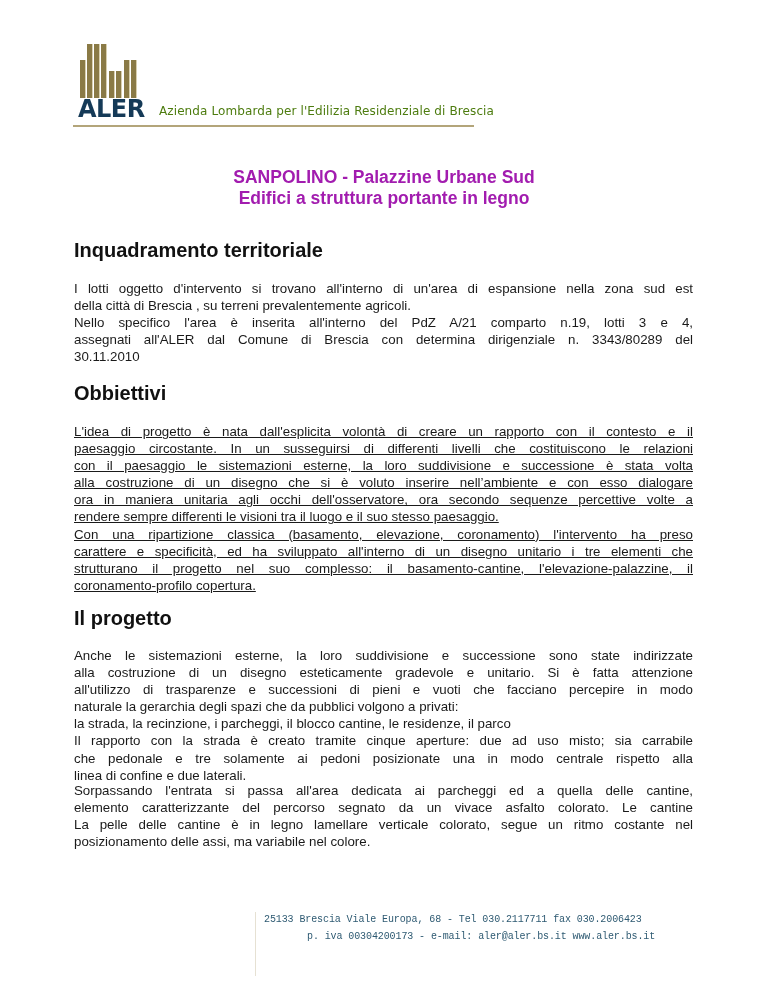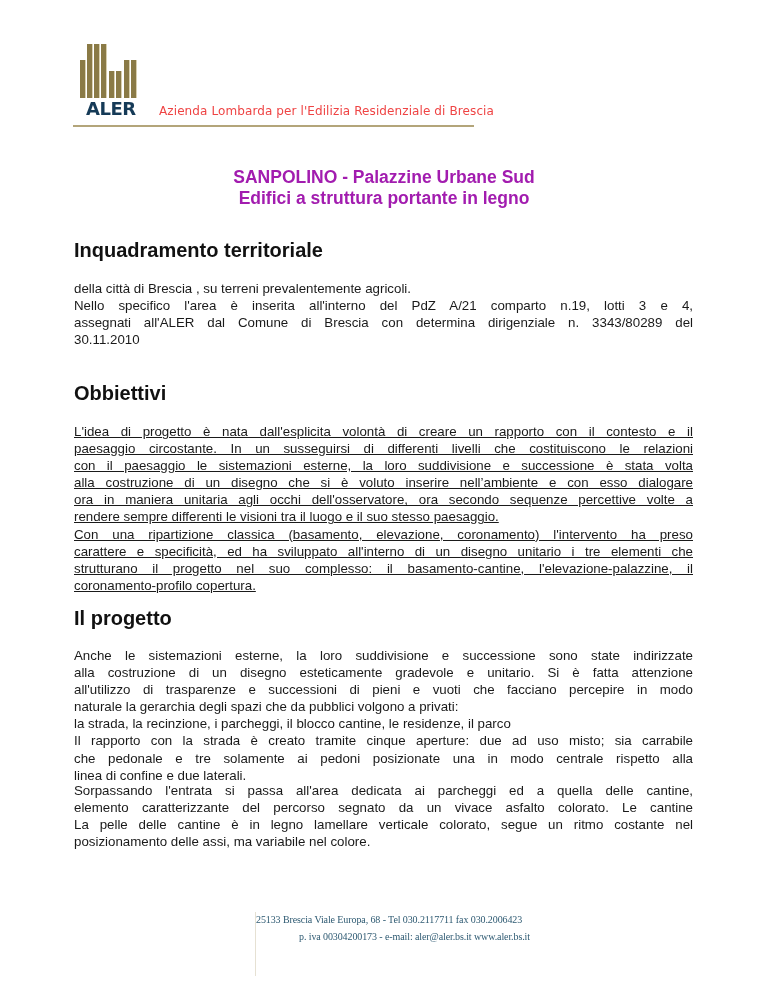--- a/index.html
+++ b/index.html
@@ -1,30 +1,30 @@
 <!DOCTYPE html>
 <html><head>
 <meta charset="utf-8">
 <style>
   html, body { margin: 0; padding: 0; background: #ffffff; }
   body { width: 768px; height: 994px; position: relative; overflow: hidden; font-family: "Liberation Sans", sans-serif; color: #1a1a1a; }
   .logo { position: absolute; left: 74px; top: 40px; width: 70px; height: 80px; }
   .logo .bar { position: absolute; bottom: 22px; width: 5px; background: #8a7a46; box-shadow: 1px 0 0 #d9d0b0; }
-  .logo .aler { position: absolute; left: 12px; top: 58px; font-family: "DejaVu Sans", sans-serif; font-weight: bold; font-size: 18px; letter-spacing: -0.5px; color: #153a57; line-height: 22px; }
-  .tagline { position: absolute; left: 159px; top: 104px; font-family: "DejaVu Sans", sans-serif; font-size: 12px; color: #ef4444; letter-spacing: 0.1px; white-space: nowrap; }
+  .logo .aler { position: absolute; left: 4px; top: 58px; font-family: "DejaVu Sans", sans-serif; font-weight: bold; font-size: 24px; letter-spacing: -0.5px; color: #153a57; line-height: 22px; }
+  .tagline { position: absolute; left: 159px; top: 104px; font-family: "DejaVu Sans", sans-serif; font-size: 12px; color: #4d7c0f; letter-spacing: 0.1px; white-space: nowrap; }
   .gold-rule { position: absolute; left: 73px; top: 125px; width: 401px; height: 2px; background: #b3a57a; }
   .title { position: absolute; left: 0; width: 768px; text-align: center; font-weight: bold; font-size: 17.5px; line-height: 21px; color: #a21caf; }
   .t1 { top: 167px; }
   .t2 { top: 188px; }
   .h2 { position: absolute; left: 74px; font-weight: bold; font-size: 20px; color: #111; white-space: nowrap; }
   .para { position: absolute; left: 74px; width: 619px; font-size: 13.3px; line-height: 17.1px; color: #1a1a1a; text-align: justify; }
   .para .ln { display: block; white-space: nowrap; text-align: justify; text-align-last: justify; }
   .para .ln.last { text-align-last: left; }
   .footer-rule { position: absolute; left: 255px; top: 912px; width: 1px; height: 64px; background: #e6e1d3; }
-  .footer { position: absolute; left: 256px; font-family: Liberation Serif, serif; font-size: 10px; color: #2e5a72; white-space: nowrap; letter-spacing: -0.1px; }
+  .footer { position: absolute; left: 264px; font-family: Liberation Mono, monospace; font-size: 10px; color: #2e5a72; white-space: nowrap; letter-spacing: -0.1px; }
   .f1 { top: 914px; }
   .f2 { top: 931px; padding-left: 43px; }
 </style>
 </head>
 <body>
 
 <div class="logo">
   <div>
     <div class="bar" style="left:6px;  height:38px;"></div>
     <div class="bar" style="left:13px; height:54px;"></div>
@@ -38,20 +38,21 @@
   <div class="aler">ALER</div>
 </div>
 <div class="tagline">Azienda Lombarda per l'Edilizia Residenziale di Brescia</div>
 <div class="gold-rule"></div>
 
 <div class="title t1">SANPOLINO - Palazzine Urbane Sud</div>
 <div class="title t2">Edifici a struttura portante in legno</div>
 
 <div class="h2" style="top:239px;">Inquadramento territoriale</div>
 <div class="para" style="top:280px;">
+  <span class="ln">I lotti oggetto d'intervento si trovano all'interno di un'area di espansione nella zona sud est</span>
   <span class="ln last">della città di Brescia , su terreni prevalentemente agricoli.</span>
   <span class="ln">Nello specifico l'area è inserita all'interno del PdZ A/21 comparto n.19, lotti 3 e 4,</span>
   <span class="ln">assegnati all'ALER dal Comune di Brescia con determina dirigenziale n. 3343/80289 del</span>
   <span class="ln last">30.11.2010</span>
 </div>
 
 <div class="h2" style="top:382px;">Obbiettivi</div>
 <div class="para" style="top:423px;text-decoration:underline;">
   <span class="ln">L'idea di progetto è nata dall'esplicita volontà di creare un rapporto con il contesto e il</span>
   <span class="ln">paesaggio circostante. In un susseguirsi di differenti livelli che costituiscono le relazioni</span>

